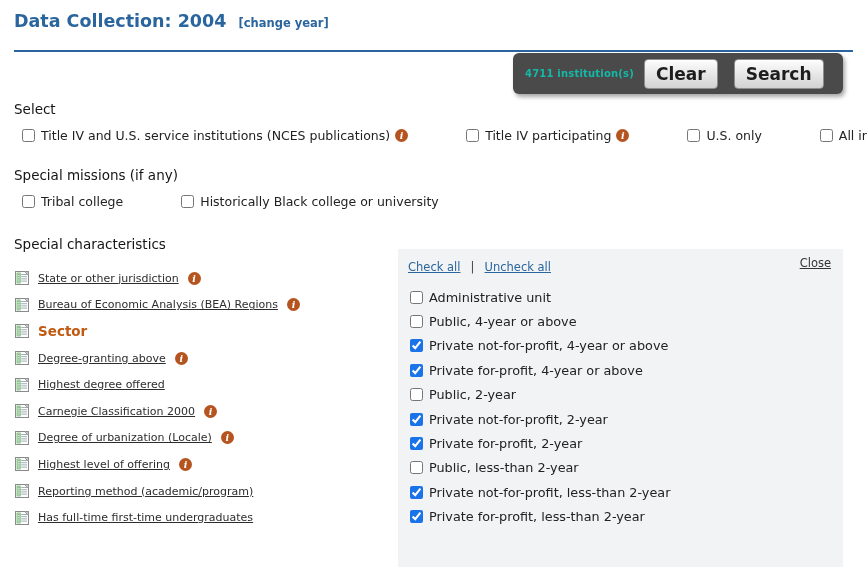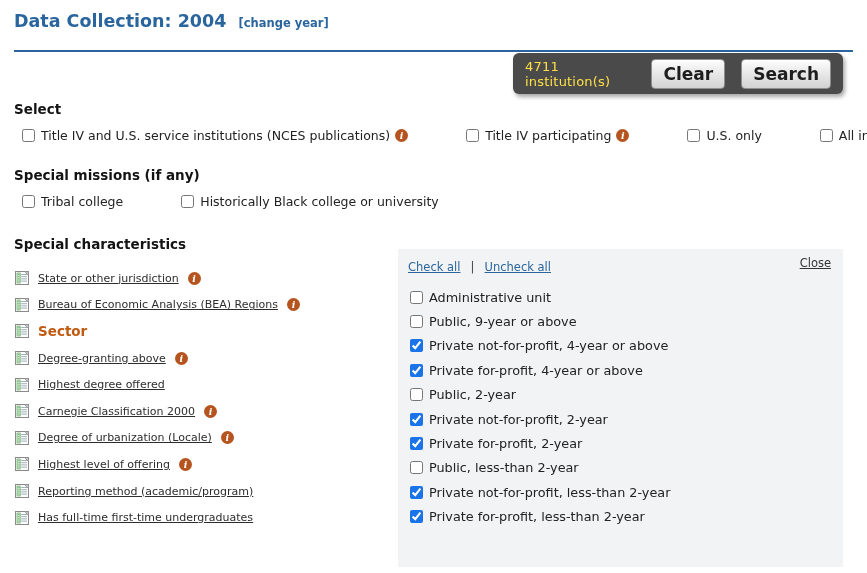--- a/index.html
+++ b/index.html
@@ -22,33 +22,33 @@
   .page-title { display:inline; font-size: 17.5px; font-weight: bold; color: #2A659E; }
   .change-year { font-size: 11.5px; font-weight: bold; color: #2A659E; text-decoration: none; margin-left: 7px; }
 
   
   .toolbar {
     position: absolute; left: 513px; top: 42px; width: 330px; height: 41px;
     background: #4a4a4a; border-radius: 6px;
     box-shadow: 2px 3px 4px rgba(0,0,0,0.35);
     display: flex; align-items: center; padding: 0 12px;
   }
-  .inst-count { color: #fde047; font-weight: normal; font-size: 13px; letter-spacing: .2px; }
+  .inst-count { color: #14b8a6; font-weight: bold; font-size: 10px; letter-spacing: .2px; }
   .tb-btn {
     font-family: inherit; font-size: 17px; font-weight: bold; color: #1d1d1d;
     background: linear-gradient(#fdfdfd, #d2d2d2);
     border: 1px solid #8e8e8e; border-radius: 4px;
     padding: 4px 11px; cursor: pointer;
     box-shadow: inset 0 1px 0 #fff;
   }
   .tb-btn.clear { margin-left: 10px; }
   .tb-btn.search { margin-left: 16px; }
 
   
-  .sec-head { font-size: 13.5px; font-weight: bold; color: #141414; margin-left: 14px; }
+  .sec-head { font-size: 13.5px; font-weight: normal; color: #141414; margin-left: 14px; }
   .head-select { margin-top: 49px; }
   .head-missions { margin-top: 24px; }
   .head-chars { margin-top: 27px; }
 
   
   .cb-inline-row { display: flex; align-items: center; margin: 11px 0 0 22px; white-space: nowrap; }
   .cb-item { display: flex; align-items: center; font-size: 12.5px; color: #222; }
   .cb-item + .cb-item { margin-left: 18px; padding-left: 40px; }
   input[type="checkbox"] {
     width: 13px; height: 13px; margin: 0 6px 0 0; accent-color: #1A73E8; flex: 0 0 auto;
@@ -231,21 +231,21 @@
       </span>
       <a href="#" class="close-link">Close</a>
     </div>
     <div class="panel-options">
       <label class="panel-cb-row">
         <input type="checkbox" style="">
         <span>Administrative unit</span>
       </label>
       <label class="panel-cb-row">
         <input type="checkbox" style="">
-        <span>Public, 9-year or above</span>
+        <span>Public, 4-year or above</span>
       </label>
       <label class="panel-cb-row">
         <input type="checkbox" checked="" style="">
         <span>Private not-for-profit, 4-year or above</span>
       </label>
       <label class="panel-cb-row">
         <input type="checkbox" checked="" style="">
         <span>Private for-profit, 4-year or above</span>
       </label>
       <label class="panel-cb-row">

